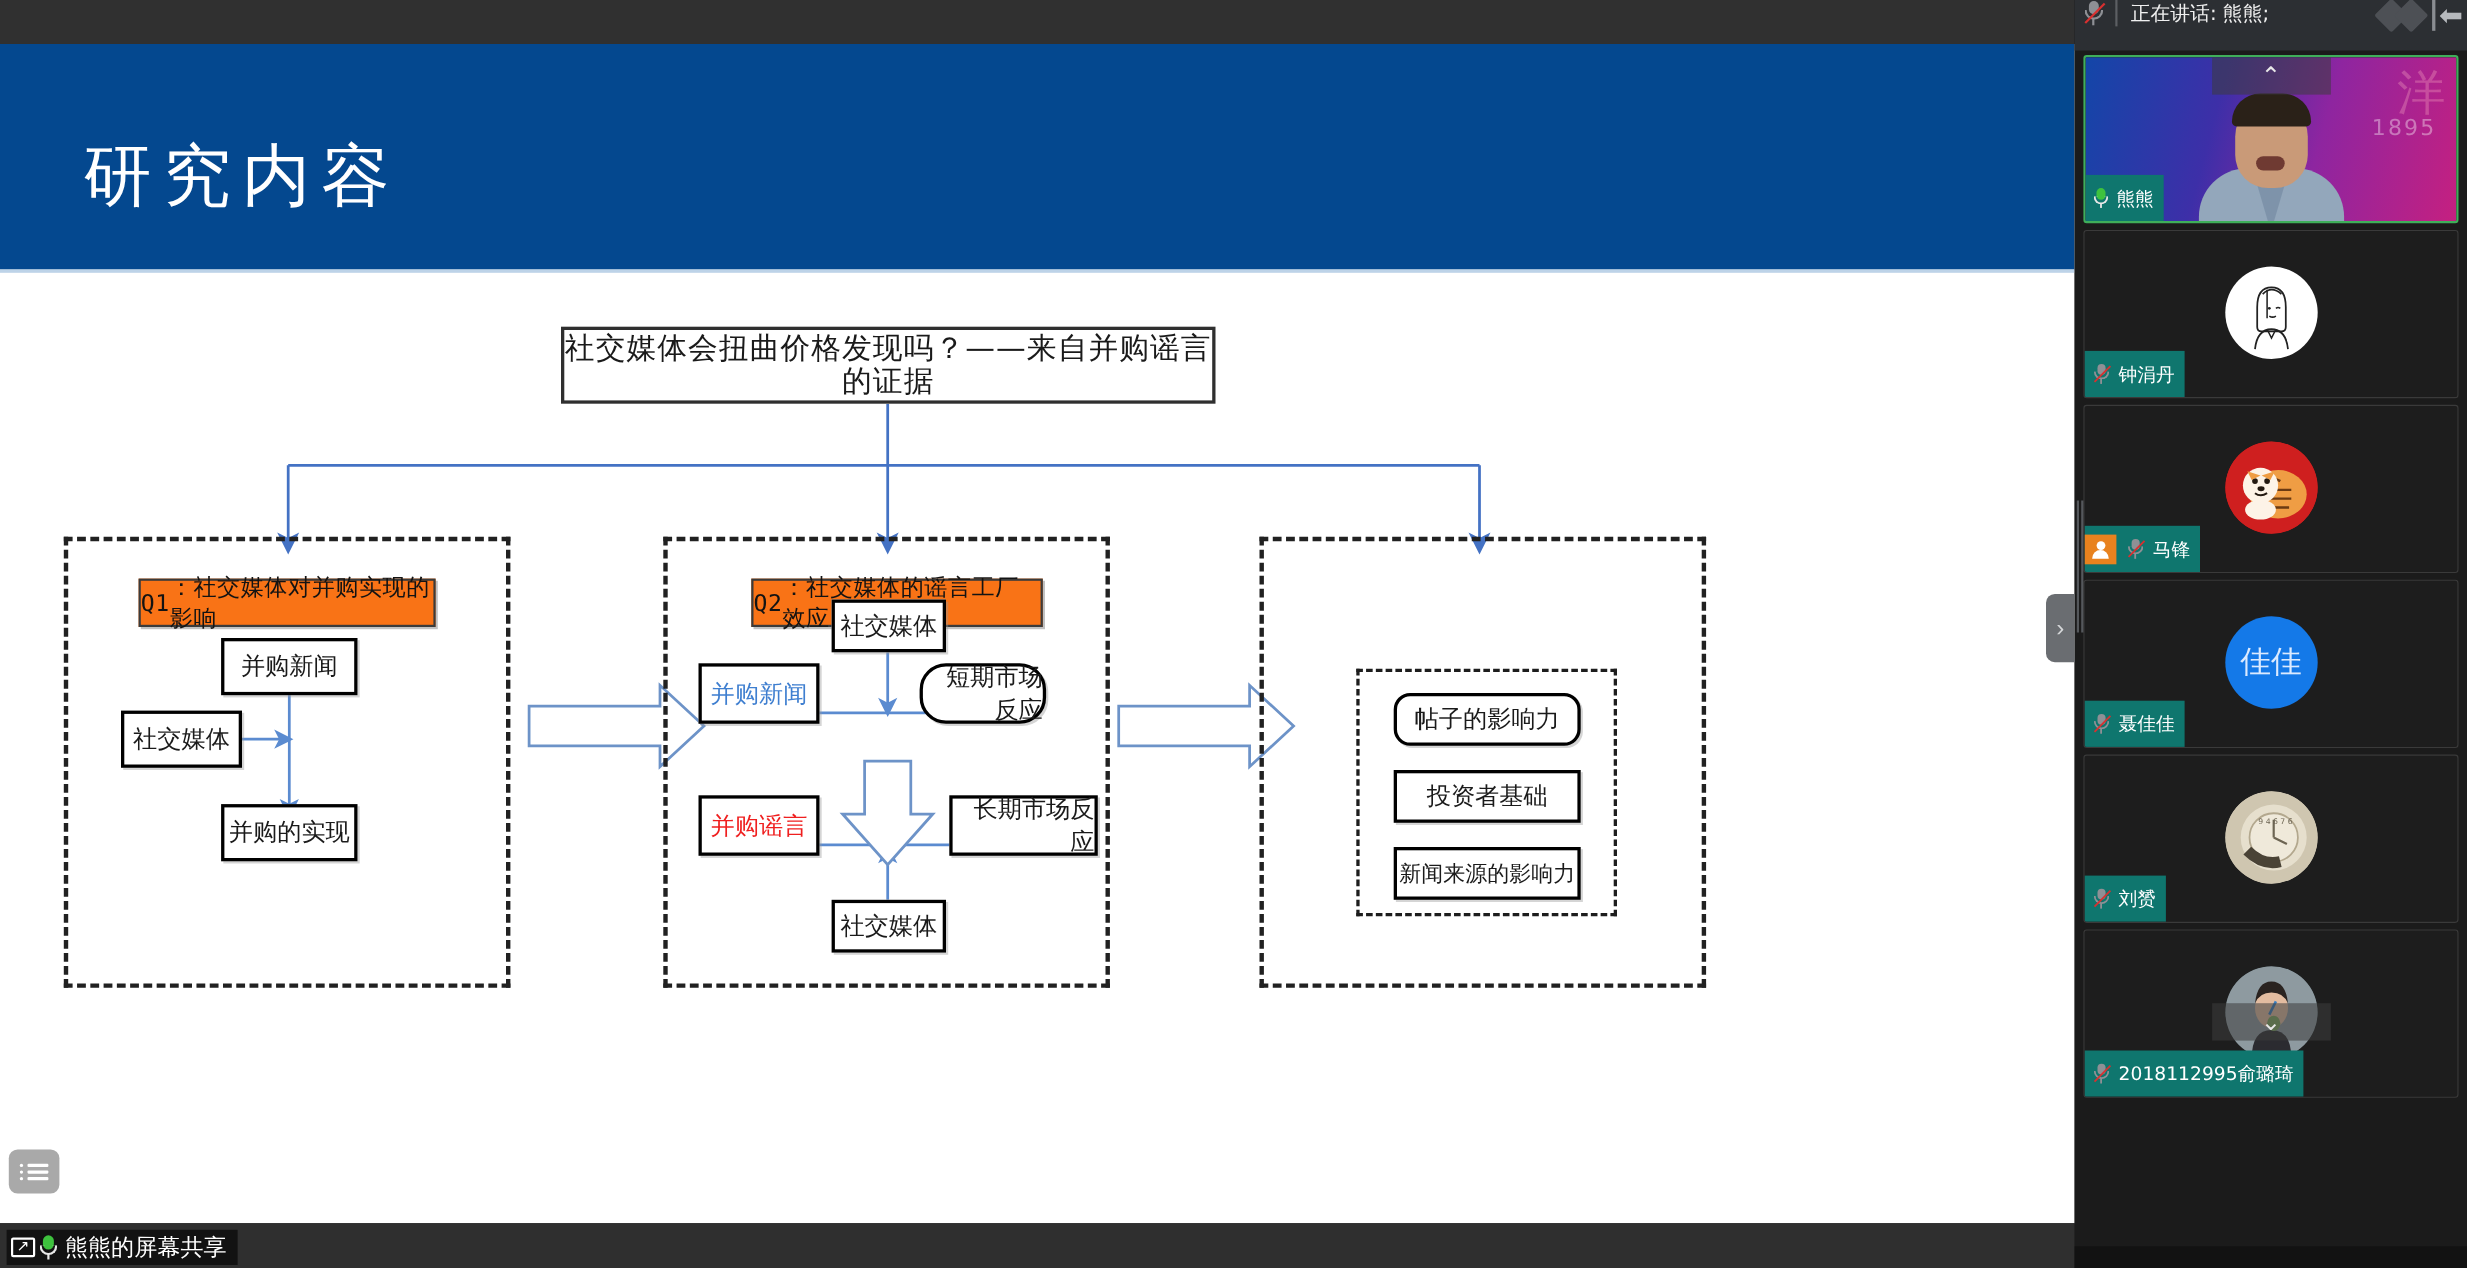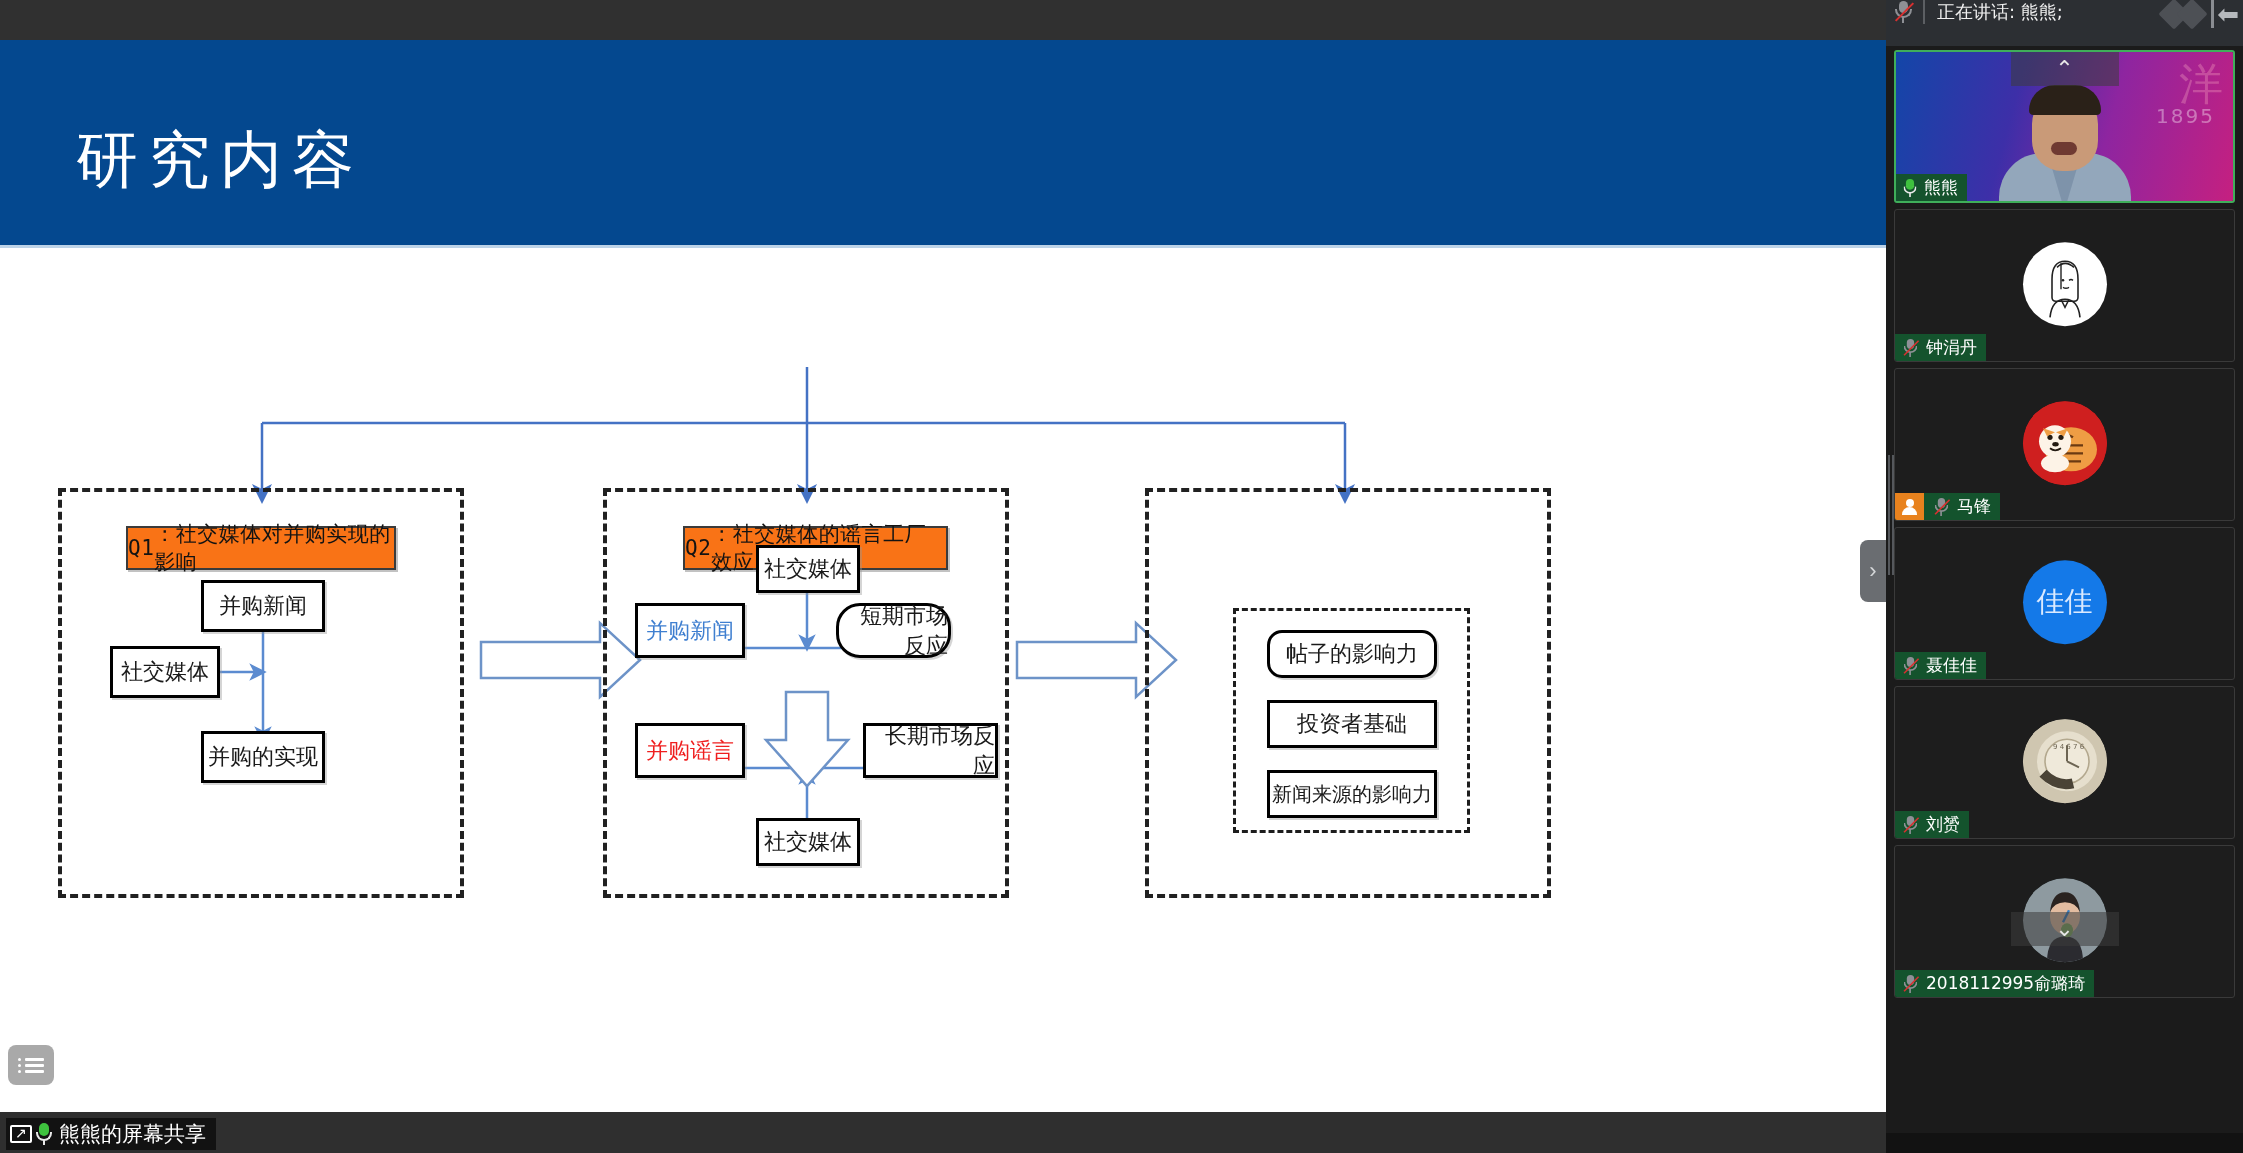--- a/index.html
+++ b/index.html
@@ -165,22 +165,22 @@
   .backarrow { color: #b6b9bd; font-size: 26px; line-height: 26px; margin-right: 2px; }
 
   #tiles { position: absolute; left: 0; top: 46px; width: 357px; height: 1107px; overflow: hidden; }
   .tile {
     position: relative; width: 341px; height: 153px; margin: 4px 8px 6px 8px;
     background: #1d1d1d; border: 1px solid #3a3a3a; border-radius: 3px;
     overflow: hidden;
   }
   .tile.active { border: 2px solid #3fae5a; }
   .tile-namebar {
-    position: absolute; left: 0; bottom: 0; height: 27px;
-    background: #14532d; display: flex; align-items: center;
+    position: absolute; left: 0; bottom: 0; height: 42px;
+    background: #0f766e; display: flex; align-items: center;
     padding-right: 9px;
   }
   .tile-name { color: #ffffff; font-size: 17px; white-space: nowrap;
     font-family: "DejaVu Sans", "Liberation Sans", sans-serif; }
   .host-badge {
     width: 29px; height: 27px; background: #e8821e; flex: none;
     display: flex; align-items: center; justify-content: center; margin-right: 2px;
   }
   .host-badge .head { width: 8px; height: 8px; border-radius: 50%; background: #fff; position: absolute; margin-top: -7px; }
   .host-badge .body { width: 15px; height: 8px; border-radius: 8px 8px 0 0; background: #fff; margin-top: 9px; }
@@ -277,20 +277,21 @@
           <path d="M807,345 L807,395" stroke="#5b8bd0" stroke-width="2.5" fill="none" marker-end="url(#ahs)"></path>
           <path d="M742,400 L920,400" stroke="#5b8bd0" stroke-width="2.5" fill="none" marker-end="url(#ahs)"></path>
           <path d="M742,520 L920,520" stroke="#5b8bd0" stroke-width="2.5" fill="none" marker-end="url(#ahs)"></path>
           <path d="M807,570 L807,528" stroke="#5b8bd0" stroke-width="2.5" fill="none" marker-end="url(#ahs)"></path>
 
           <path d="M481,394 L600,394 L600,375 L640,412 L600,449 L600,430 L481,430 Z" fill="#ffffff" stroke="#6d93c8" stroke-width="2.5"></path>
           <path d="M1017,394 L1136,394 L1136,375 L1176,412 L1136,449 L1136,430 L1017,430 Z" fill="#ffffff" stroke="#6d93c8" stroke-width="2.5"></path>
           <path d="M786,444 L786,492 L766,492 L807,538 L848,492 L828,492 L828,444 Z" fill="#ffffff" stroke="#6d93c8" stroke-width="2.5"></path>
         </svg>
 
+        <div class="node root-node">社交媒体会扭曲价格发现吗？——来自并购谣言的证据</div>
 
         <div class="panel" style="left:58px; top:240px; width:406px; height:410px;"></div>
         <div class="qhead" style="left:126px; top:278px; width:270px; height:44px;">
           <span class="qtag">Q1</span>
             <span>：社交媒体对并购实现的影响</span>
         </div>
         <div class="sbox" style="left:201px; top:332px; width:124px; height:52px;">并购新闻</div>
         <div class="sbox" style="left:110px; top:398px; width:110px; height:52px;">社交媒体</div>
         <div class="sbox" style="left:201px; top:483px; width:124px; height:52px;">并购的实现</div>
 

